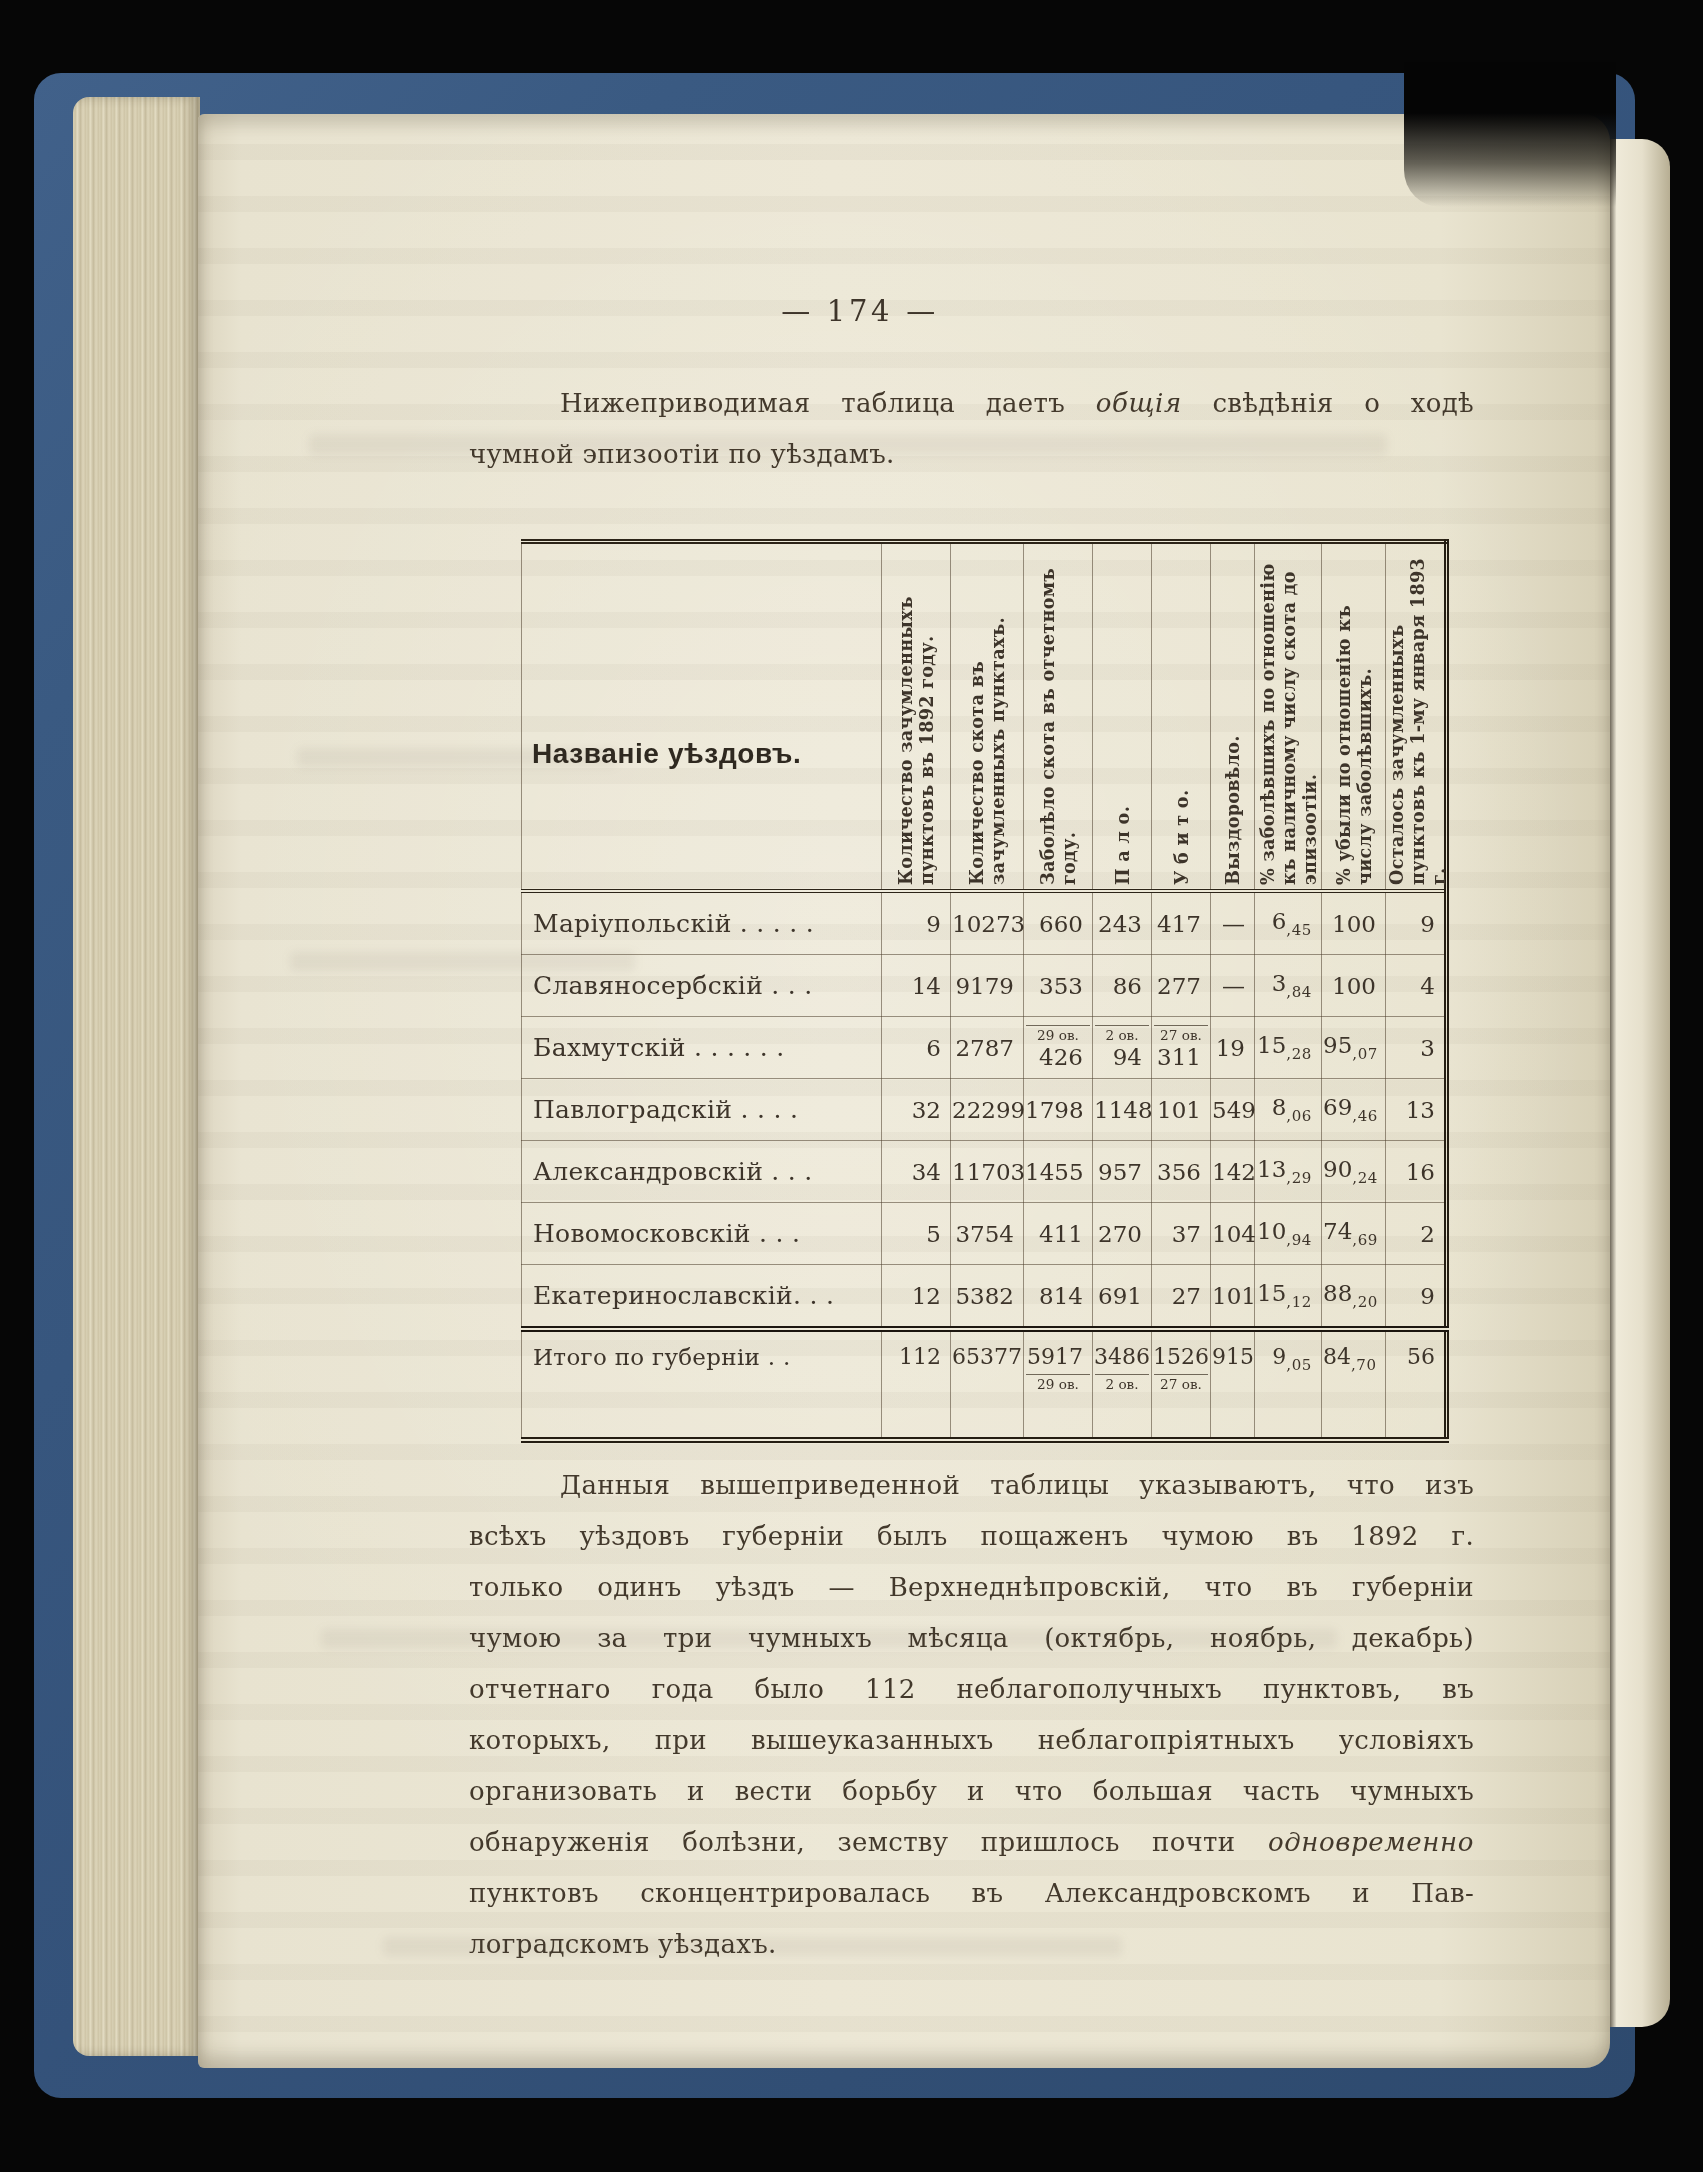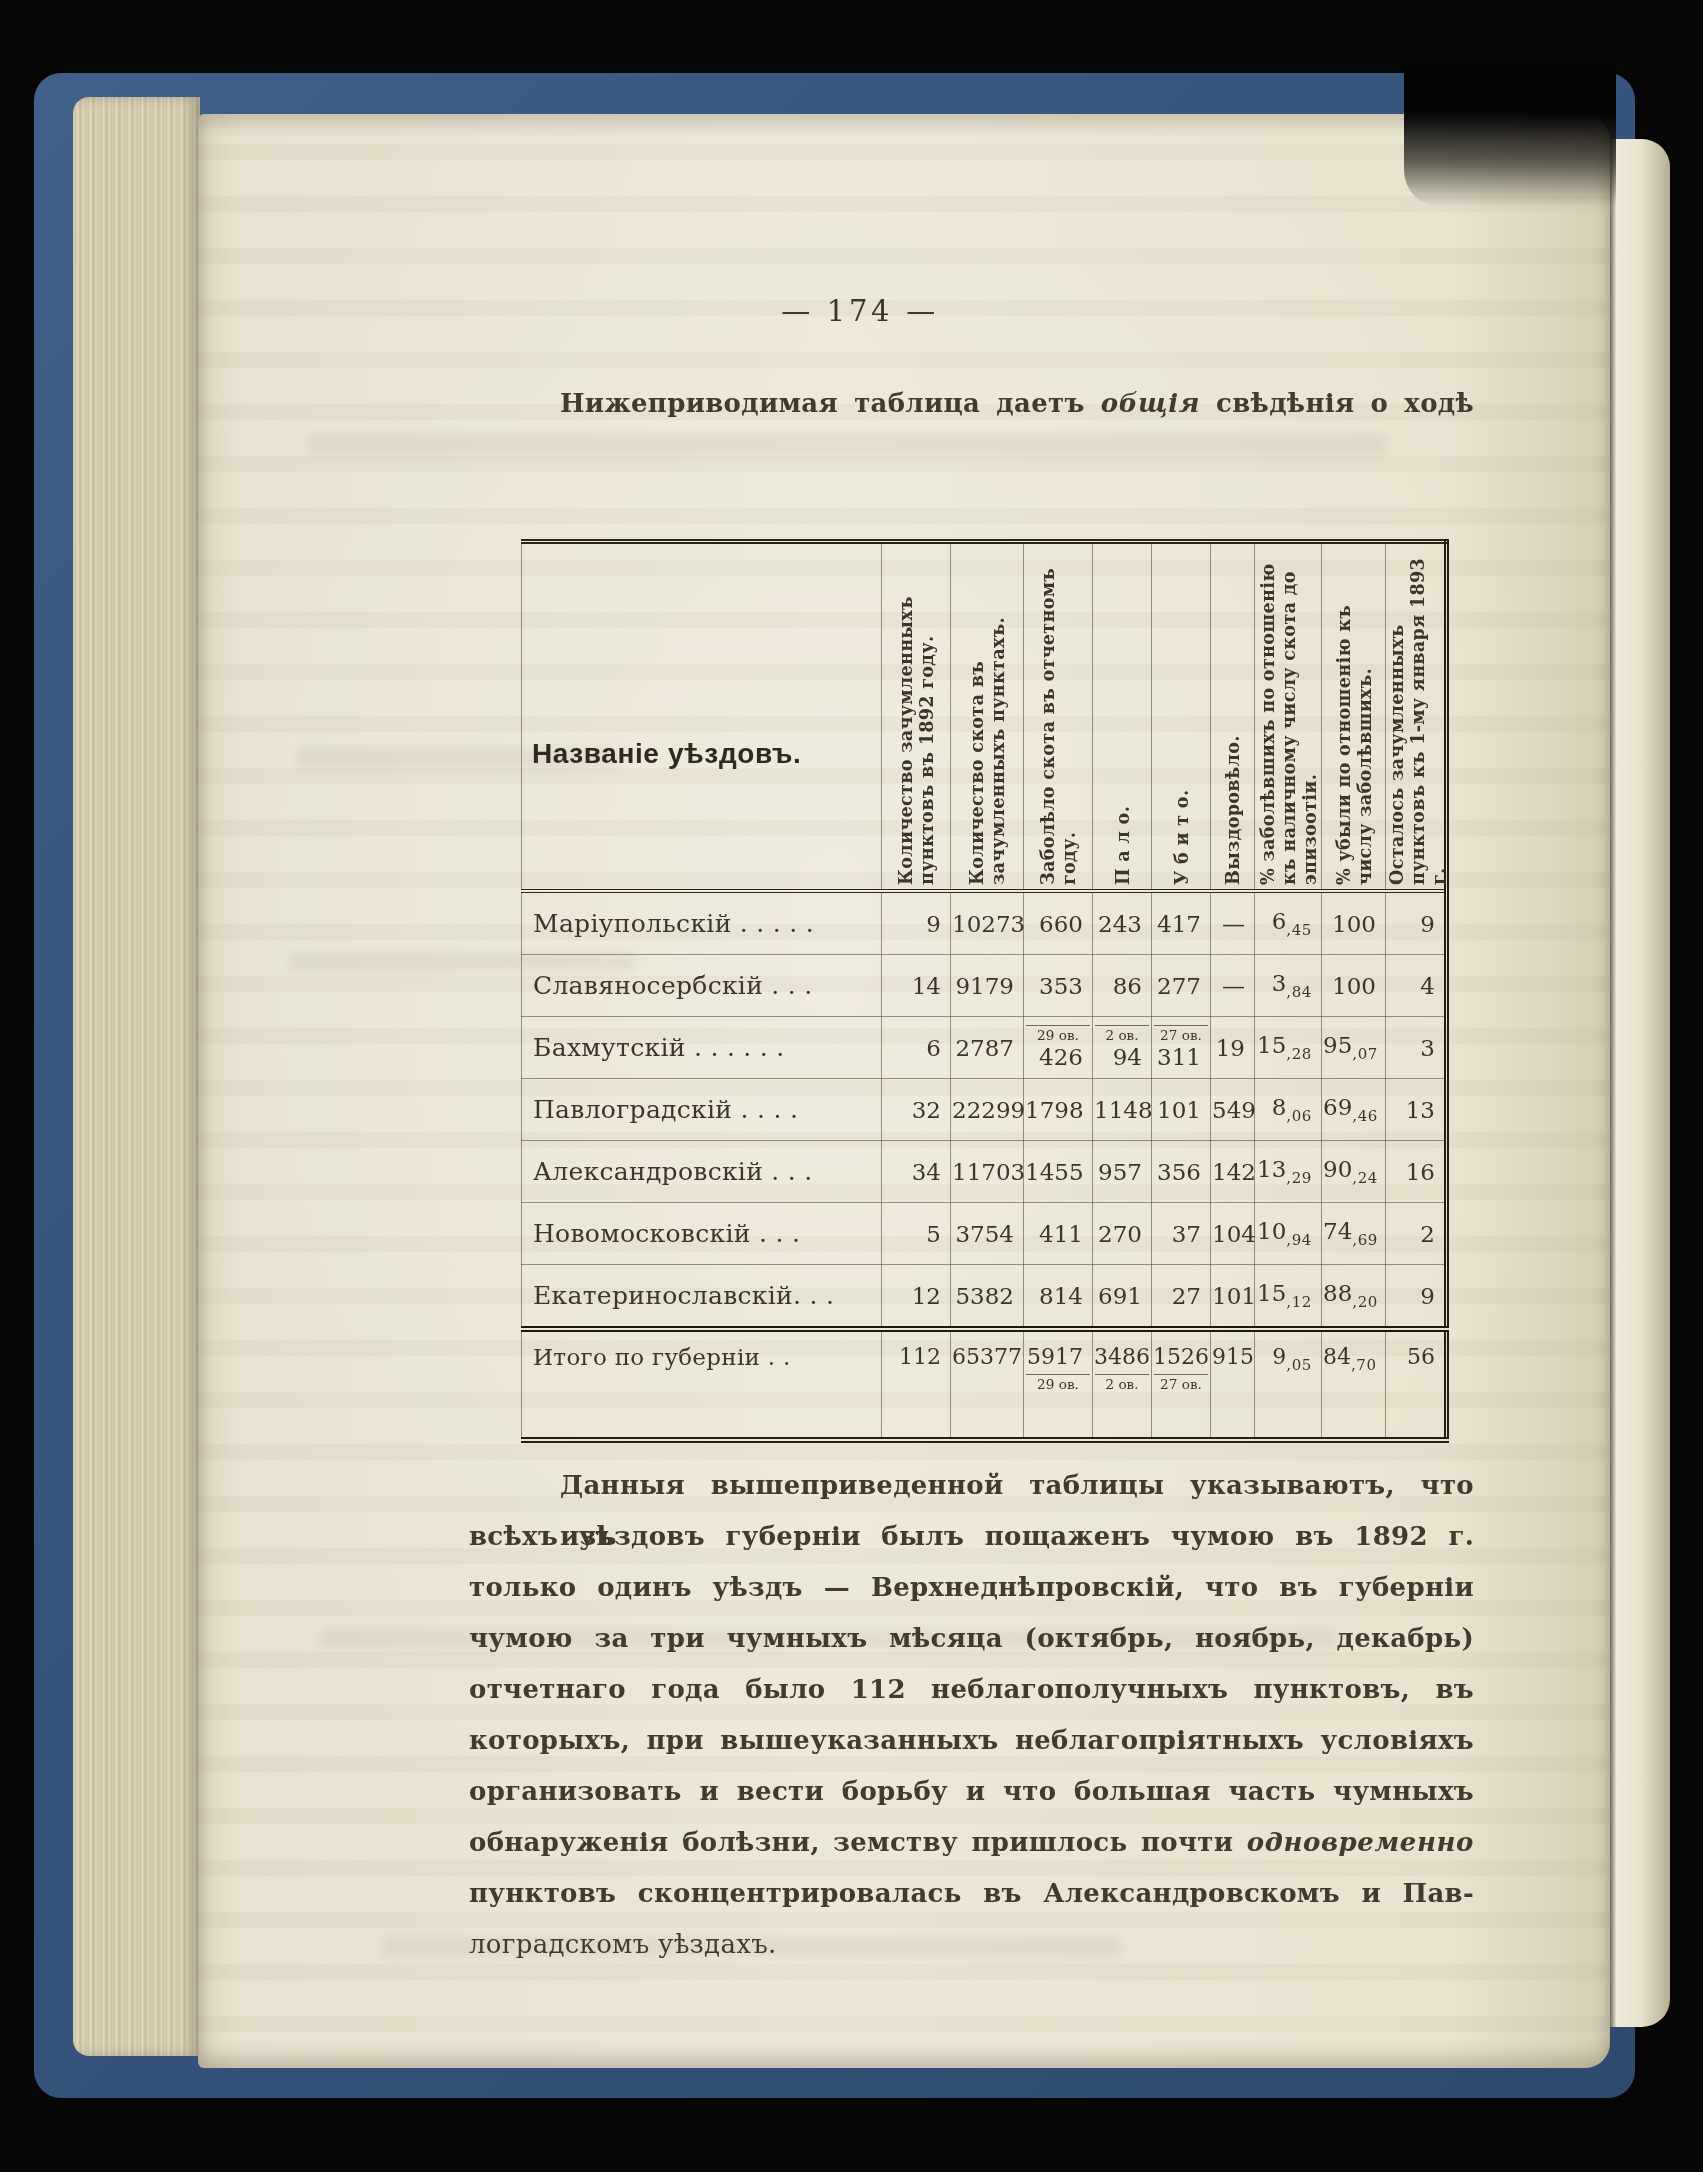--- a/index.html
+++ b/index.html
@@ -50,21 +50,21 @@
 
   
   .pageno{
     position:absolute;left:160px;top:180px;width:1004px;
     text-align:center;font-size:29px;letter-spacing:3.7px;color:#3e352a;
   }
   .textblock{position:absolute;left:271px;width:1005px;font-size:26px;letter-spacing:0.3px;}
   .intro{top:264px;}
   .bodytext{top:1346px;}
   .tline{height:51px;line-height:51px;white-space:nowrap;}
-  .tline.just{white-space:normal;text-align:justify;text-align-last:justify;font-weight:bold;}
+  .tline.just{white-space:normal;text-align:justify;text-align-last:justify;}
   .tline.ind{padding-left:91px;}
   .tline i{letter-spacing:0.6px;}
 
   
   .tablewrap{position:absolute;left:323px;top:425px;}
   table{
     border-collapse:collapse;table-layout:fixed;width:924px;
     color:#3d342a;
   }
   table,td,th{border:1.2px solid rgba(78,64,45,.55);}
@@ -117,20 +117,21 @@
   <div class="ghost" style="left:111px;top:320px;width:1078px;height:21px;"></div>
   <div class="ghost" style="left:99px;top:634px;width:320px;height:18.5px;"></div>
   <div class="ghost" style="left:92px;top:838px;width:345px;height:18.5px;"></div>
   <div class="ghost" style="left:123px;top:1515px;width:1016px;height:18.5px;"></div>
   <div class="ghost" style="left:185px;top:1823px;width:739px;height:18.5px;"></div>
 
   <div class="pageno">— 174 —</div>
 
   <div class="textblock intro">
       <div class="tline just ind">Нижеприводимая таблица даетъ <i>общія</i> свѣдѣнія о ходѣ</div>
+      <div class="tline">чумной эпизоотіи по уѣздамъ.</div>
     </div>
 
   <div class="tablewrap">
     <table>
       <colgroup>
         <col style="width:360px">
           <col style="width:69px">
           <col style="width:73px">
         <col style="width:69px">
           <col style="width:59px">

